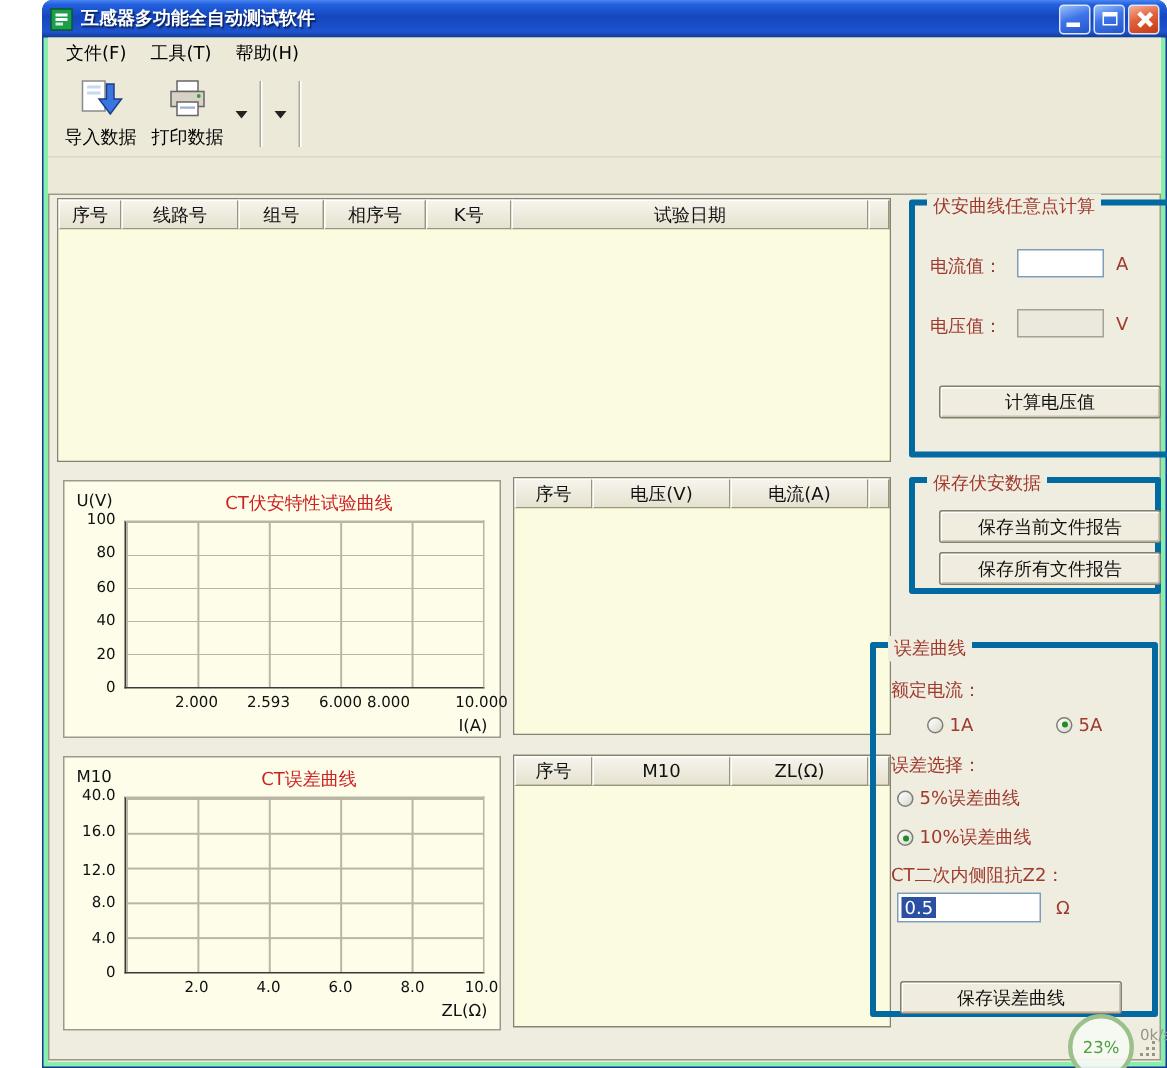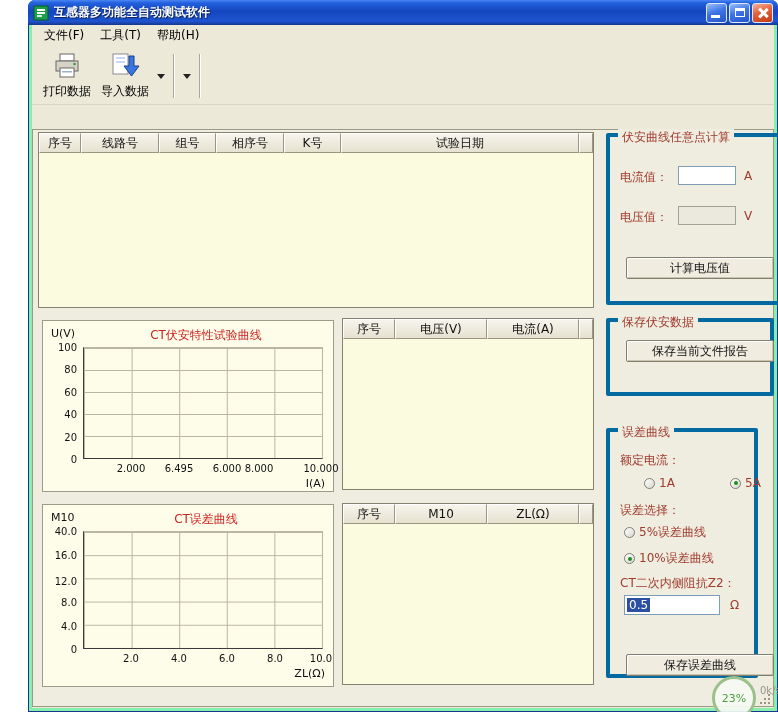--- a/index.html
+++ b/index.html
@@ -140,39 +140,39 @@
     <div class="menubar">
       <span class="mitem">文件(F)</span>
       <span class="mitem">工具(T)</span>
       <span class="mitem">帮助(H)</span>
     </div>
 
     <div class="toolbar">
       <div class="tbtn">
         <span style="display:flex">
           <svg width="30" height="30" viewBox="0 0 30 30">
+            <rect x="3" y="3" width="15" height="20" fill="#FFFFFF" stroke="#8A8A8A"></rect>
+            <rect x="6" y="6" width="9" height="2" fill="#C8D8F0"></rect>
+            <rect x="6" y="10" width="9" height="2" fill="#C8D8F0"></rect>
+            <path d="M19 5 h5 v10 h5 l-7.5 10 -7.5 -10 h5 z" fill="#3B76E0" stroke="#1B3E8C"></path>
+          </svg>
+        </span>
+        <span>导入数据</span>
+      </div>
+      <div class="tbtn">
+        <span style="display:flex">
+          <svg width="30" height="30" viewBox="0 0 30 30">
             <rect x="8" y="3" width="14" height="7" fill="#FFFFFF" stroke="#666"></rect>
             <rect x="4" y="10" width="22" height="10" fill="#D6D2C6" stroke="#666"></rect>
             <circle cx="22.5" cy="13" r="1.3" fill="#3A9A3A"></circle>
             <rect x="8" y="17" width="14" height="9" fill="#FFFFFF" stroke="#666"></rect>
             <rect x="10" y="20" width="10" height="1.5" fill="#9AB0D0"></rect>
           </svg>
         </span>
         <span>打印数据</span>
-      </div>
-      <div class="tbtn">
-        <span style="display:flex">
-          <svg width="30" height="30" viewBox="0 0 30 30">
-            <rect x="3" y="3" width="15" height="20" fill="#FFFFFF" stroke="#8A8A8A"></rect>
-            <rect x="6" y="6" width="9" height="2" fill="#C8D8F0"></rect>
-            <rect x="6" y="10" width="9" height="2" fill="#C8D8F0"></rect>
-            <path d="M19 5 h5 v10 h5 l-7.5 10 -7.5 -10 h5 z" fill="#3B76E0" stroke="#1B3E8C"></path>
-          </svg>
-        </span>
-        <span>导入数据</span>
       </div>
       <div class="tdrop">
           <span class="tri"></span>
         </div>
       <div class="tsep"></div>
       <div class="tdrop">
           <span class="tri"></span>
         </div>
       <div class="tsep"></div>
     </div>
@@ -196,21 +196,21 @@
       <span class="ylab">U(V)</span>
       <span class="ctitle">CT伏安特性试验曲线</span>
       <div class="plot" style="left:40px; top:26px; width:240px; height:112px;"></div>
       <span class="yt" style="top:26px">100</span>
       <span class="yt" style="top:48px">80</span>
       <span class="yt" style="top:71px">60</span>
       <span class="yt" style="top:93px">40</span>
       <span class="yt" style="top:116px">20</span>
       <span class="yt" style="top:138px">0</span>
       <span class="xt" style="left:88px;  top:142px">2.000</span>
-      <span class="xt" style="left:136px; top:142px">6.495</span>
+      <span class="xt" style="left:136px; top:142px">2.593</span>
       <span class="xt" style="left:184px; top:142px">6.000</span>
       <span class="xt" style="left:216px; top:142px">8.000</span>
       <span class="xt" style="left:278px; top:142px">10.000</span>
       <span class="xlab" style="right:8px; top:156px">I(A)</span>
     </div>
 
     <div class="gridbox" style="left:310px; top:293px; width:252px; height:172px;">
       <div class="ghead">
         <div class="gcell" style="width:52px">序号</div>
         <div class="gcell" style="width:92px">电压(V)</div>
@@ -255,23 +255,24 @@
       <span class="unit" style="left:134px; top:32px">A</span>
       <span class="rlabel" style="left:10px; top:72px">电压值：</span>
       <input class="inp disabled" style="left: 68px; top: 69px;" value="">
       <span class="unit" style="left:134px; top:72px">V</span>
       <div class="btn" style="left:16px; top:120px; width:148px">计算电压值</div>
     </div>
 
     <div class="group" style="left:574px; top:293px; width:168px; height:78px;">
       <span class="legend">保存伏安数据</span>
       <div class="btn" style="left:16px; top:18px; width:148px">保存当前文件报告</div>
-    </div>
-
-    <div class="group" style="left:574px; top:403px; width:152px; height:250px;">
+      <div class="btn" style="left:16px; top:46px; width:148px">保存所有文件报告</div>
+    </div>
+
+    <div class="group" style="left:548px; top:403px; width:192px; height:250px;">
       <span class="legend">误差曲线</span>
       <span class="rlabel" style="left:10px; top:20px">额定电流：</span>
       <div class="radio" style="left:34px; top:44px">
         <span class="rdot"></span>
         <span class="rtext">1A</span>
       </div>
       <div class="radio checked" style="left:120px; top:44px">
         <span class="rdot"></span>
         <span class="rtext">5A</span>
       </div>

